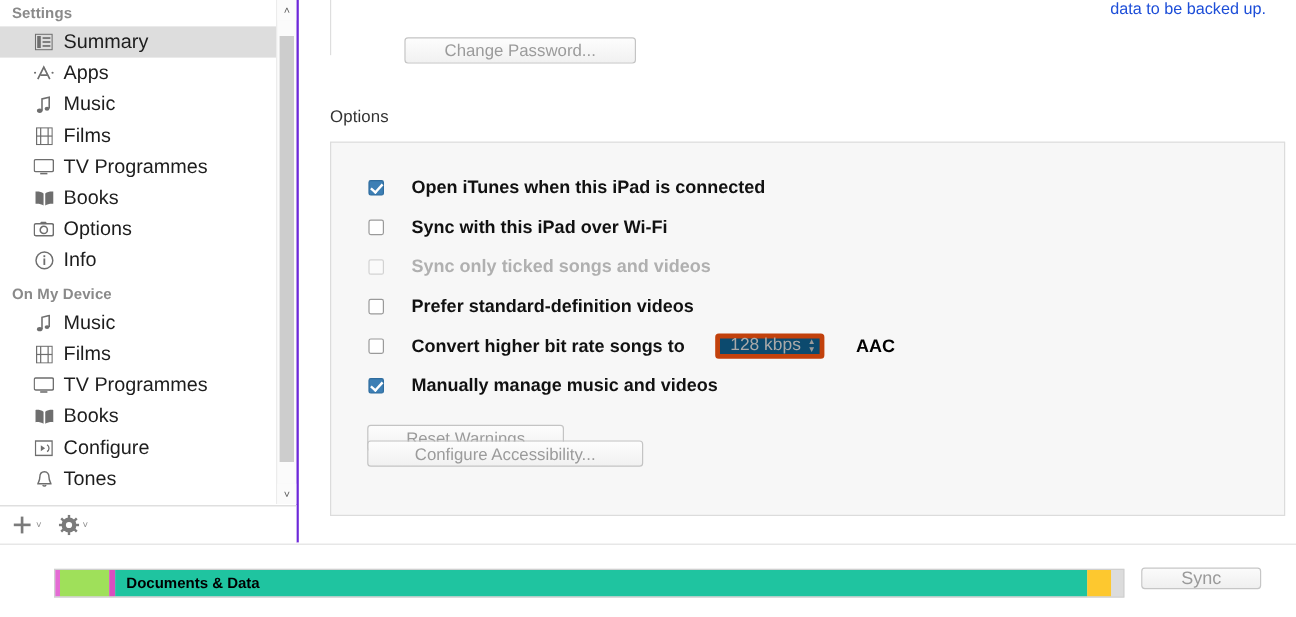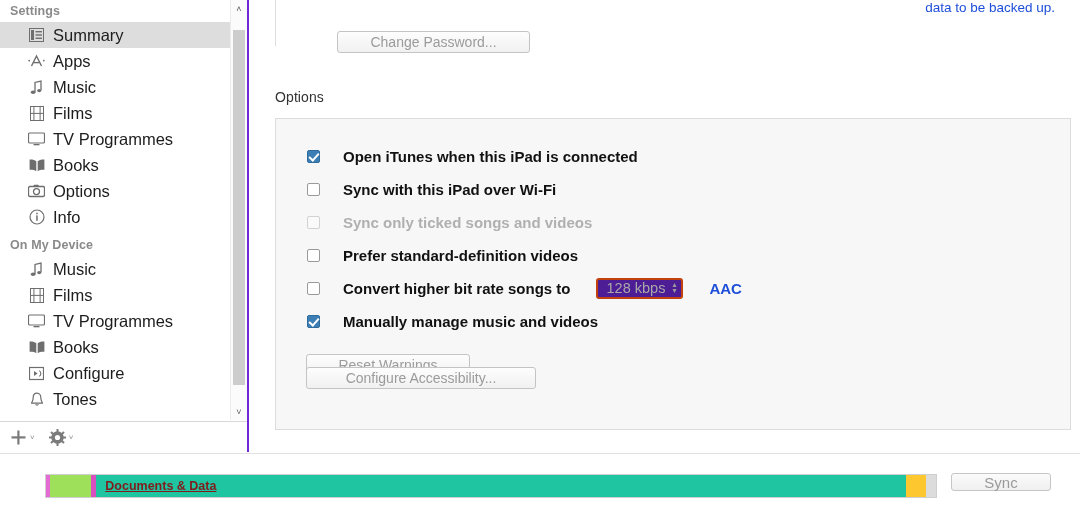--- a/index.html
+++ b/index.html
@@ -238,41 +238,41 @@
     color: #111111;
     font-weight: 600;
     white-space: nowrap;
   }
   .opt-row.disabled .otext { color: #b0b0b0; font-weight: 600; }
 
   .mini-select {
     display: inline-flex;
     align-items: center;
     height: 21px;
-    border: 2px solid #c2410c;
+    border: 4px solid #c2410c;
     border-radius: 3px;
-    background: #4c1d95;
+    background: #0c4a6e;
     padding: 0 5px 0 9px;
     margin-left: 9px;
     color: #a9a9a9;
     font-size: 14.5px;
     box-sizing: border-box;
   }
   .mini-select .updown {
     display: inline-flex;
     flex-direction: column;
     line-height: 6px;
     margin-left: 7px;
     font-size: 8px;
     color: #9b9b9b;
   }
   .aac-label {
     font-size: 15px;
     font-weight: 700;
-    color: #1d4ed8;
+    color: #000000;
     margin-left: 10px;
   }
 
   #reset-warnings-btn {
     position: absolute;
     left: 30px;
     top: 223px;
     min-width: 164px;
   }
   #configure-access-btn {
@@ -308,24 +308,23 @@
   }
   .cap-seg {
     height: 100%;
     position: relative;
     display: flex;
     align-items: center;
   }
   .cap-seg .cap-label {
     font-size: 12.5px;
     font-weight: bold;
-    color: #7f1d1d;
+    color: #000000;
     padding-left: 9px;
     white-space: nowrap;
-    text-decoration: underline;
   }
   #sync-button {
     position: absolute;
     left: 951px;
     top: 19px;
     width: 100px;
     height: 18px;
     display: flex;
     align-items: center;
     justify-content: center;

